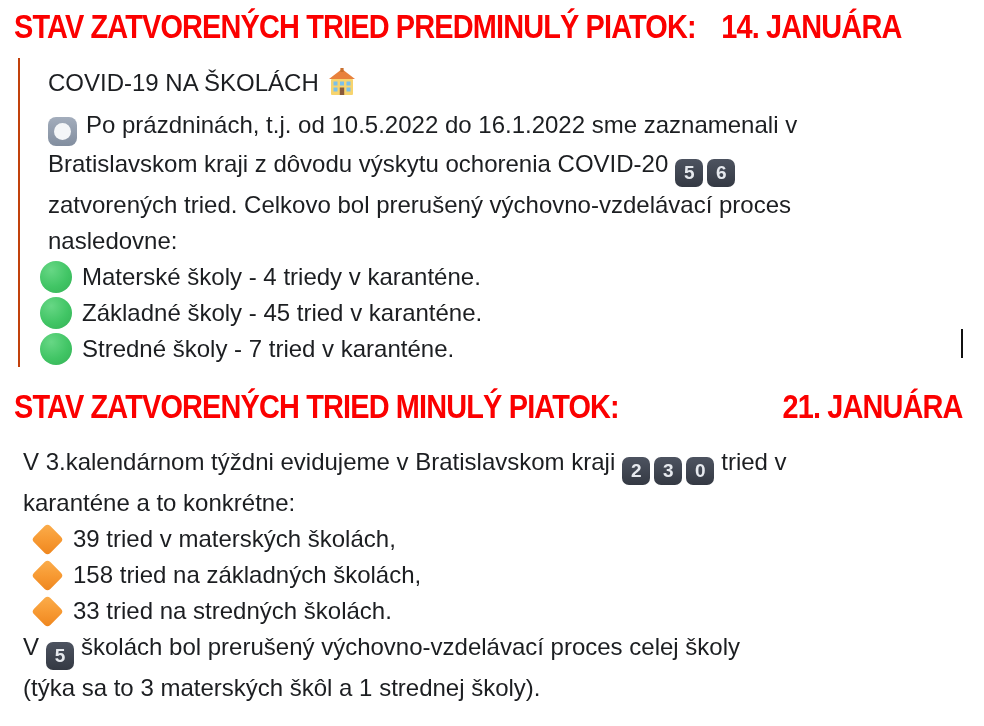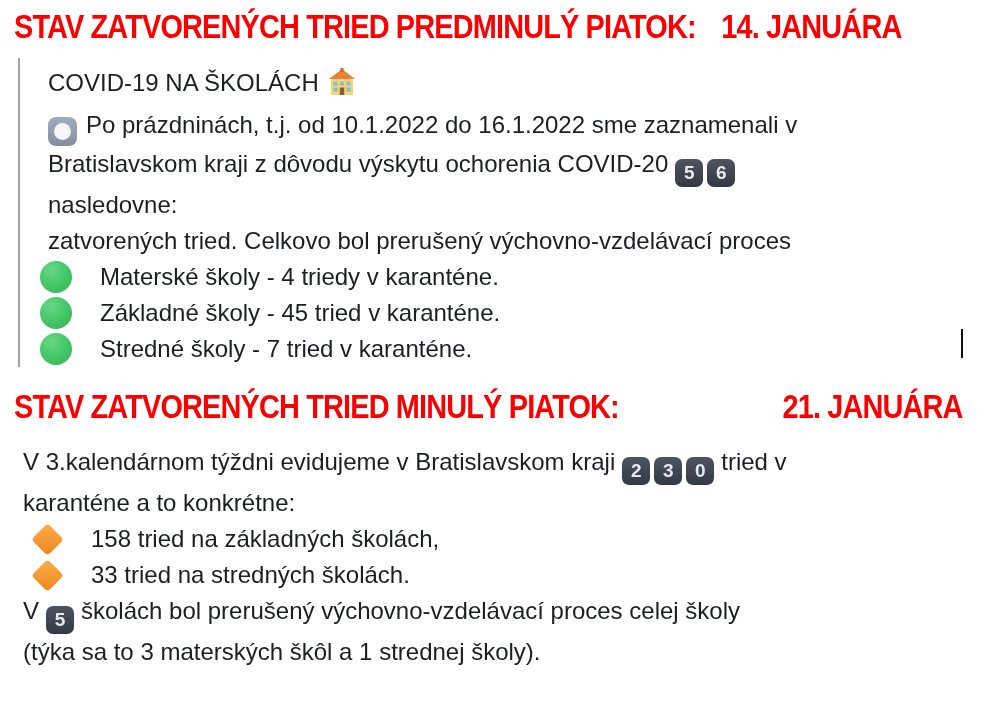--- a/index.html
+++ b/index.html
@@ -26,21 +26,21 @@
   #heading1 .h-date{margin-left:30px;}
   #heading2{top:386px;justify-content:space-between;padding-right:42px;box-sizing:border-box;}
   
   .post{
     position:absolute;
     font-size:24px;line-height:36px;
     color:#1c1e21;
   }
   #post1{
     top:58px;left:18px;
-    border-left:2px solid #a3a3a3;
+    border-left:2px solid #c2410c;
     padding-left:28px;
     padding-top:6px;
   }
   #post2{top:444px;left:23px;}
   .line{white-space:nowrap;}
   .title-line{line-height:38px;}
   
   .school-icon{display:inline-block;vertical-align:-5px;margin-left:8px;}
   .radio-icon{
     display:inline-flex;width:29px;height:29px;border-radius:8px;
@@ -64,21 +64,21 @@
   .green-circle-icon{
     width:32px;height:32px;border-radius:50%;flex:0 0 32px;
     background:radial-gradient(circle at 35% 28%,#67d785 0%,#41c565 55%,#34b155 100%);
   }
   .orange-diamond-icon{
     width:23px;height:23px;border-radius:4px;flex:0 0 23px;
     transform:rotate(45deg);
     background:linear-gradient(135deg,#fbae4d 0%,#f79a33 50%,#ee851d 100%);
   }
   
-  .bullet-row{display:flex;align-items:center;height:36px;gap:18px;}
+  .bullet-row{display:flex;align-items:center;height:36px;}
   #post1 .bullet-row{margin-left:-8px;}
   #post1 .bullet-row .b-text{margin-left:10px;}
   #post2 .bullet-row{margin-left:13px;}
   #post2 .bullet-row .b-text{margin-left:14px;}
   .para{}
   
   #caret{
     position:absolute;left:961px;top:329px;
     width:2px;height:29px;background:#111111;
   }
@@ -99,30 +99,30 @@
           <rect x="4" y="11" width="22" height="16" rx="1" fill="#f7d46e"></rect>
           <rect x="6.5" y="13.5" width="4" height="4" fill="#7bc0ea"></rect>
           <rect x="13" y="13.5" width="4" height="4" fill="#7bc0ea"></rect>
           <rect x="19.5" y="13.5" width="4" height="4" fill="#7bc0ea"></rect>
           <rect x="6.5" y="19.5" width="4" height="4" fill="#7bc0ea"></rect>
           <rect x="19.5" y="19.5" width="4" height="4" fill="#7bc0ea"></rect>
           <rect x="12.8" y="19.5" width="4.4" height="7.5" fill="#8a5a3b"></rect>
         </svg></span>
   </div>
   <div class="line">
-    <span class="radio-icon"></span><span>Po prázdninách, t.j. od 10.1.2022 do 16.1.2022 sme zaznamenali v</span>
+    <span class="radio-icon"></span><span>Po prázdninách, t.j. od 10.5.2022 do 16.1.2022 sme zaznamenali v</span>
   </div>
   <div class="line">
     <span>Bratislavskom kraji z dôvodu výskytu ochorenia COVID-20</span><span class="keycap kc-lead">5</span><span class="keycap">6</span>
   </div>
   <div class="line">
-    <span>nasledovne:</span>
+    <span>zatvorených tried. Celkovo bol prerušený výchovno-vzdelávací proces</span>
   </div>
   <div class="line">
-    <span>zatvorených tried. Celkovo bol prerušený výchovno-vzdelávací proces</span>
+    <span>nasledovne:</span>
   </div>
   <div class="bullet-row">
     <span class="green-circle-icon"></span>
     <span class="b-text">Materské školy - 4 triedy v karanténe.</span>
   </div>
   <div class="bullet-row">
     <span class="green-circle-icon"></span>
     <span class="b-text">Základné školy - 45 tried v karanténe.</span>
   </div>
   <div class="bullet-row">
@@ -140,20 +140,24 @@
 
 <div class="post" id="post2">
   <div class="line">
     <span>V 3.kalendárnom týždni evidujeme v Bratislavskom kraji</span><span class="keycap kc-lead">2</span><span class="keycap">3</span><span class="keycap kc-trail">0</span><span>tried v</span>
   </div>
   <div class="line">
     <span>karanténe a to konkrétne:</span>
   </div>
   <div class="bullet-row">
     <span class="orange-diamond-icon"></span>
+    <span class="b-text">39 tried v materských školách,</span>
+  </div>
+  <div class="bullet-row">
+    <span class="orange-diamond-icon"></span>
     <span class="b-text">158 tried na základných školách,</span>
   </div>
   <div class="bullet-row">
     <span class="orange-diamond-icon"></span>
     <span class="b-text">33 tried na stredných školách.</span>
   </div>
   <div class="line para">
     <span>V</span><span class="keycap kc-lead kc-trail">5</span><span>školách bol prerušený výchovno-vzdelávací proces celej školy</span>
   </div>
   <div class="line">

